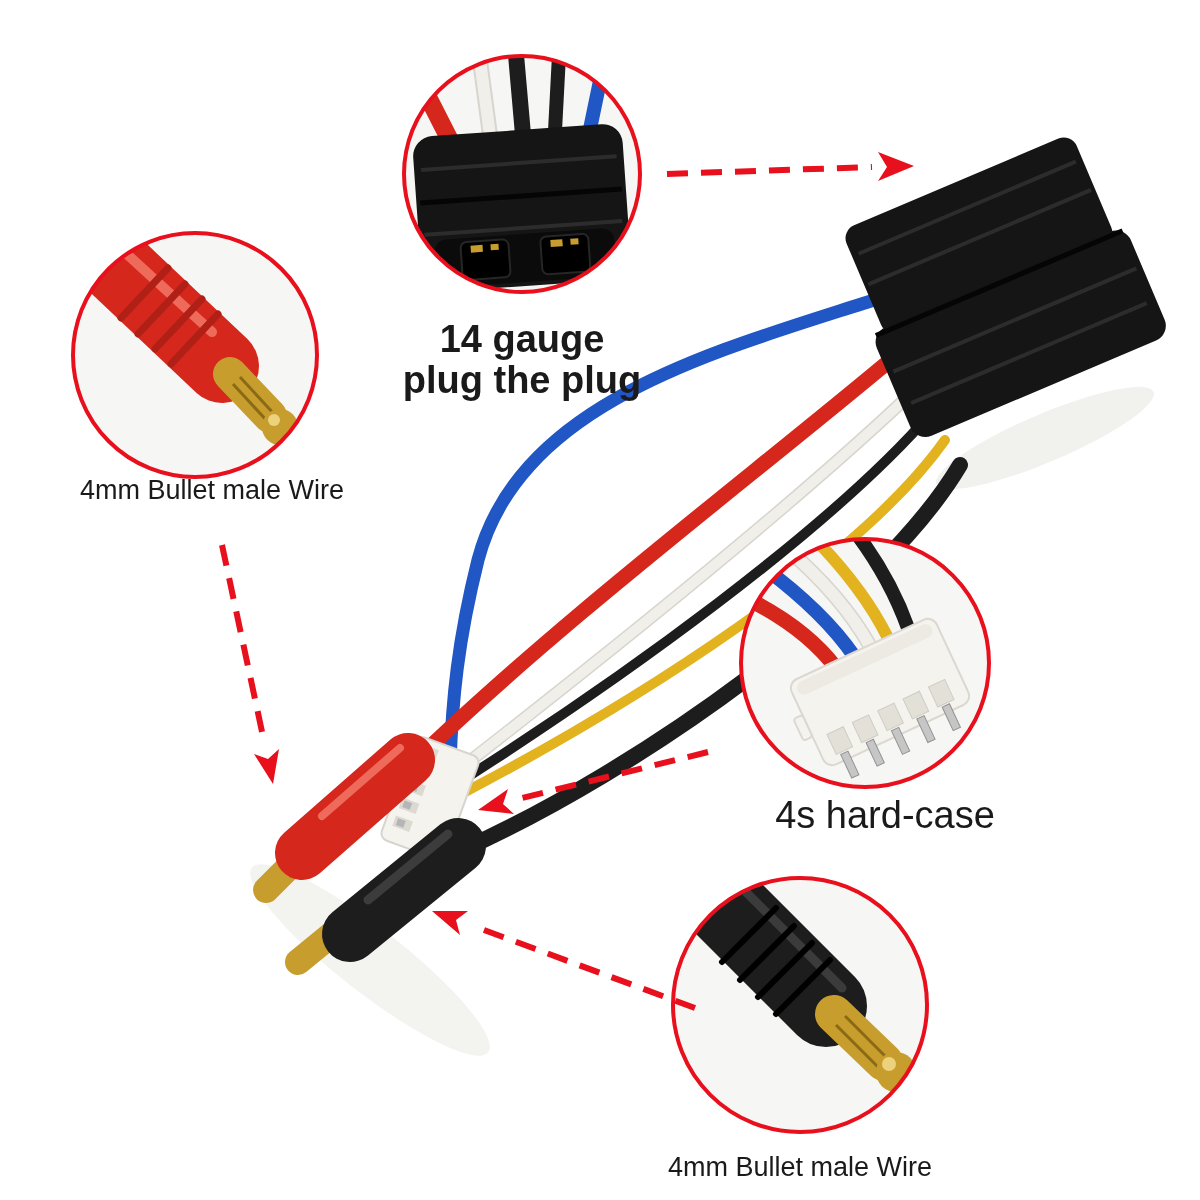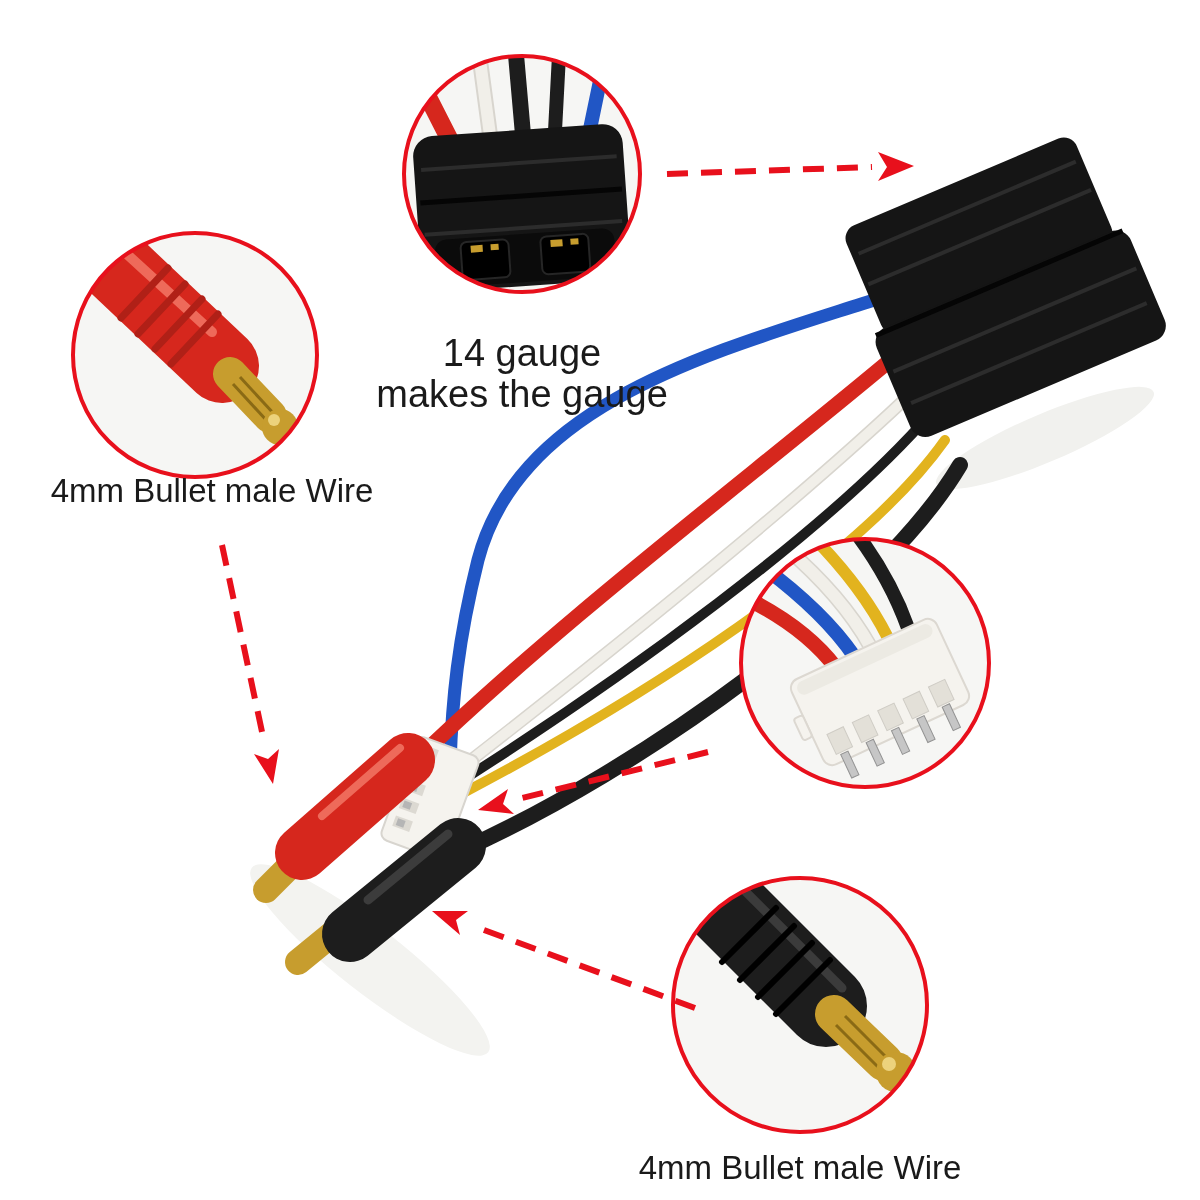--- a/index.html
+++ b/index.html
@@ -2,21 +2,21 @@
 <html style="--page-bg: #ffffff; --accent-red: #e8101c; --text: #1a1a1a; --photo-bg: #f6f6f4; --wire-red: #d6271d; --wire-blue: #2156c5; --wire-yellow: #e2b31e; --wire-white: #f1efe9; --wire-black: #1d1d1d; --connector-black: #151515; --connector-white: #f5f3ee; --gold: #c79d2e; --gold-dark: #8a6a15; --gold-light: #ecd27c;"><head>
 <meta charset="utf-8">
 <style>
   html,body{margin:0;padding:0;background:#fff;}
   .canvas{position:relative;width:1200px;height:1200px;overflow:hidden;
           background:var(--page-bg,#ffffff);
           font-family:"Liberation Sans", sans-serif;}
   .canvas svg{position:absolute;left:0;top:0;}
   .label{position:absolute;color:var(--text,#1a1a1a);text-align:center;
          font-size:38px;line-height:41px;letter-spacing:0;}
-  .label.big{font-size:33px;}
+  .label.big{font-size:27px;}
   
   .wire{fill:none;stroke-linecap:round;}
   .w-red{stroke:var(--wire-red,#d6271d);}
   .w-blue{stroke:var(--wire-blue,#2156c5);}
   .w-yellow{stroke:var(--wire-yellow,#e2b31e);}
   .w-white{stroke:var(--wire-white,#f1efe9);}
   .w-whiteedge{stroke:#d8d5ce;}
   .w-black{stroke:var(--wire-black,#1d1d1d);}
   .s-gold{stroke:var(--gold,#c79d2e);fill:none;stroke-linecap:round;}
   .f-gold{fill:var(--gold,#c79d2e);}
@@ -223,25 +223,26 @@
       <path class="arrow-dash" d="M 708,752 L 514,800"></path>
       <polygon class="arrow-head" points="478,810 508,789 503,804 514,814"></polygon>
     </g>
     <g>
       <path class="arrow-dash" d="M 695,1008 L 476,927"></path>
       <polygon class="arrow-head" points="432,911 468,911 456,920 460,935"></polygon>
     </g>
   </g>
 </svg>
 
-<div class="label" style="left:322px;top:333px;width:400px;">
+<div class="label" style="left:322px;top:319px;width:400px;font-weight:bold;">
   <div>14 gauge</div>
-  <div>makes the gauge</div>
+  <div>plug the plug</div>
 </div>
 
 <div class="label big" style="left:12px;top:470px;width:400px;">4mm Bullet male Wire</div>
 
 <div class="label" style="left:730px;top:795px;width:310px;">
+  <div>4s hard-case</div>
 </div>
 
 <div class="label big" style="left:596px;top:1147px;width:408px;">4mm Bullet male Wire</div>
 
 </div>
 
 </body></html>

